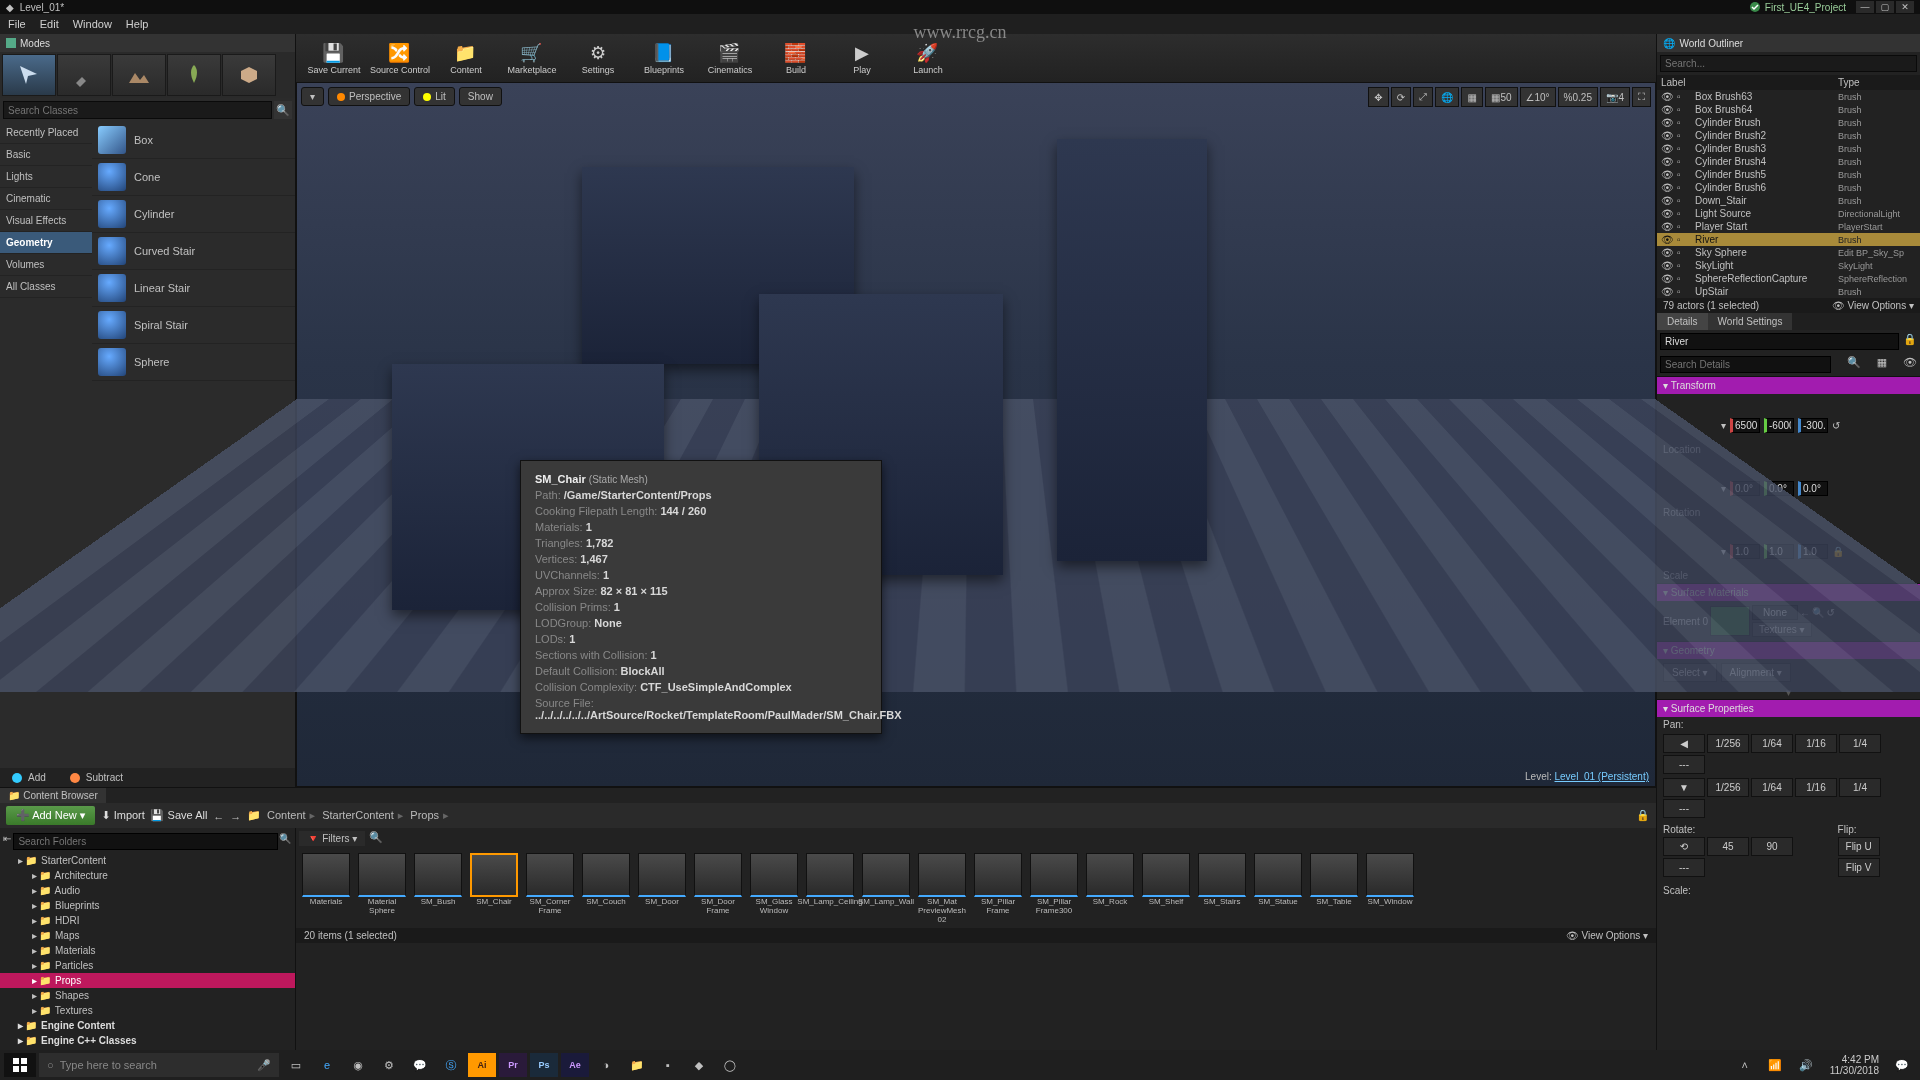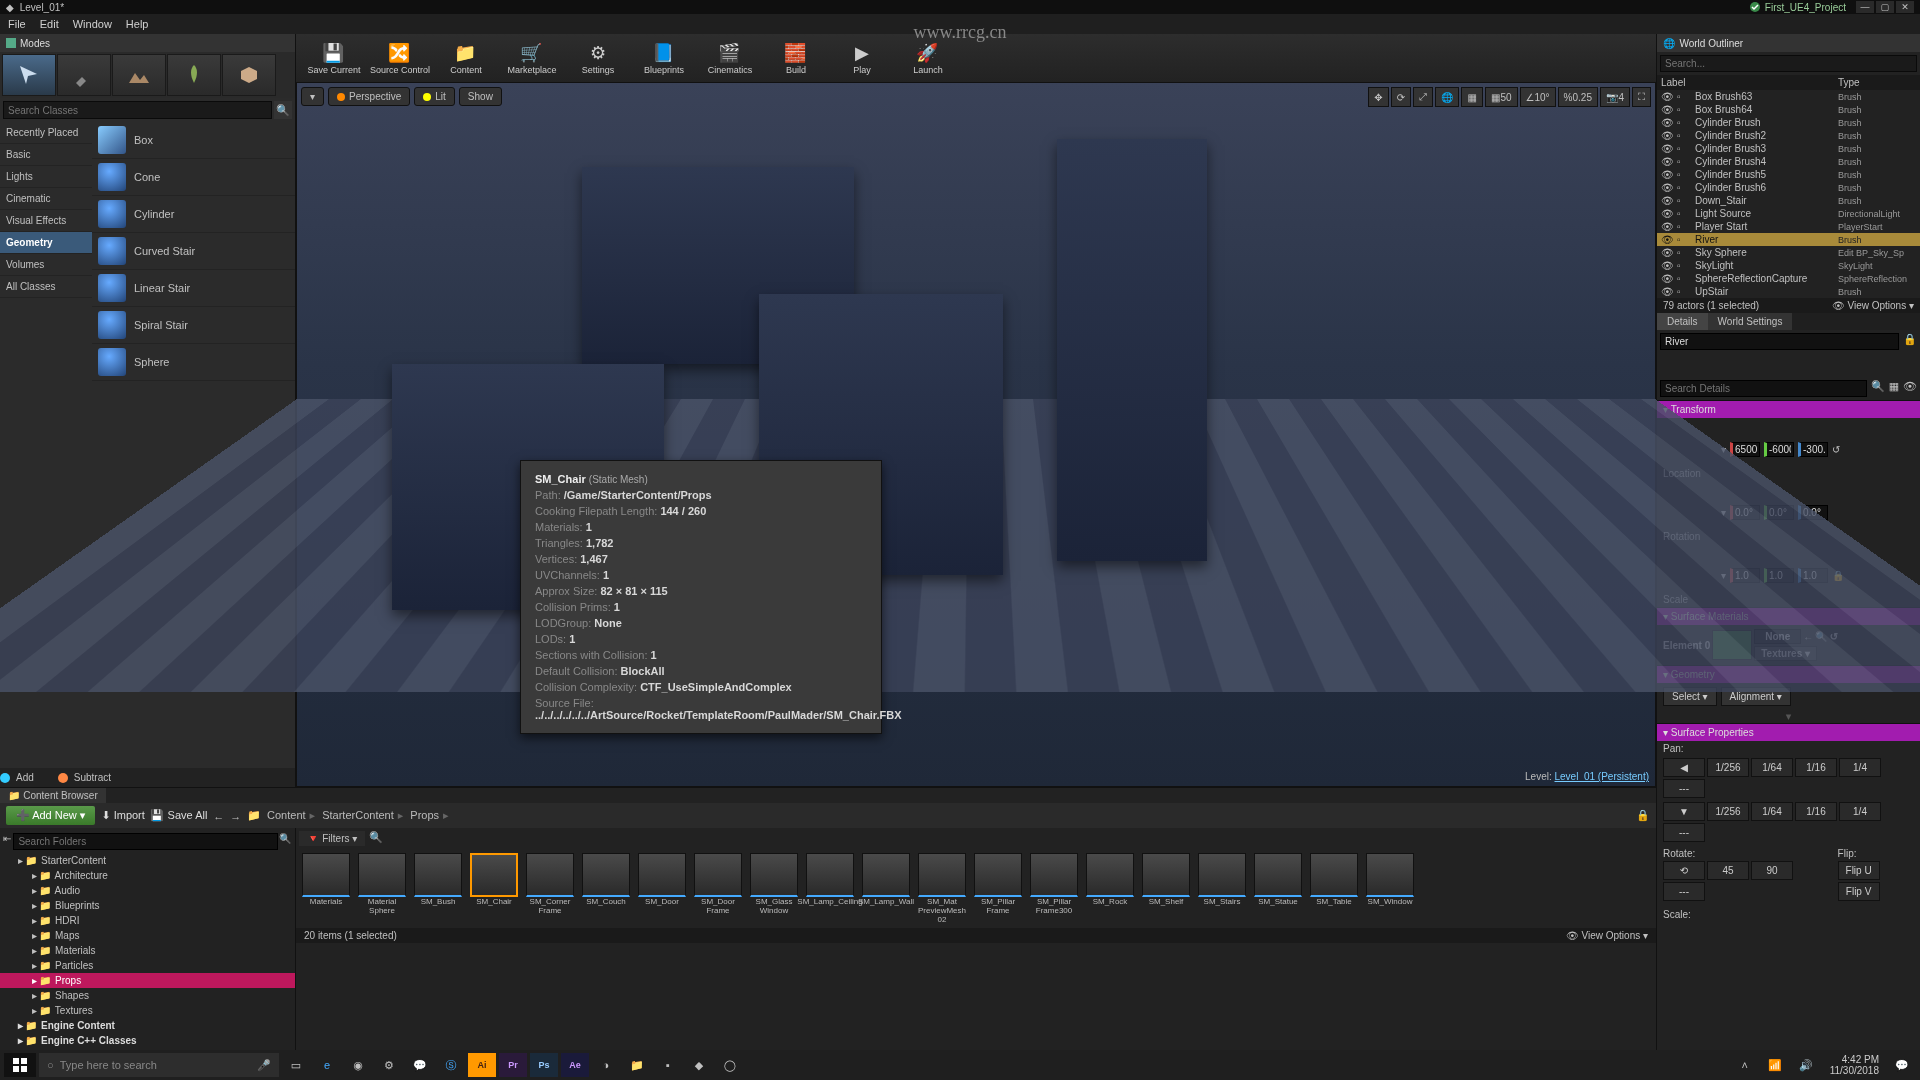--- a/index.html
+++ b/index.html
@@ -27,21 +27,21 @@
 .search-row input { flex:1; background:#1a1a1a; border:1px solid #0a0a0a; color:#bbb; padding:2px 4px; font-size:10px; }
 .search-row .mag { width:18px; height:18px; background:#333; display:flex; align-items:center; justify-content:center; }
 .cat-list { display:flex; }
 .cat-col { width:92px; display:flex; flex-direction:column; }
 .cat-item { padding:5px 6px; font-size:10px; background:#2b2b2b; border-bottom:1px solid #232323; cursor:default;}
 .cat-item.sel { background:#3a5a7a; color:#fff; font-weight:600;}
 .shape-col { flex:1; }
 .shape-row { display:flex; align-items:center; padding:4px 6px; gap:8px; border-bottom:1px solid #232323;}
 .shape-row .thumb { width:28px; height:28px; background:radial-gradient(circle at 40% 30%,#6af,#247); border-radius:3px; }
 .shape-row.box .thumb { background:linear-gradient(135deg,#8cf,#358); }
-.modes-foot { margin-top:auto; display:flex; align-items:center; gap:6px; padding:4px 0; background:#222; font-size:10px;}
+.modes-foot { margin-top:auto; display:flex; align-items:center; gap:6px; padding:4px 12px; background:#222; font-size:10px;}
 .modes-foot .dot { width:10px; height:10px; border-radius:50%; }
 .modes-foot .add { background:#3cf; }
 .modes-foot .sub { background:#f84; }
 
 .viewport-wrap { grid-column:2/3; grid-row:2/3; position:relative; background:#1a2030; border:1px solid #111; }
 .vp-toolbar { position:absolute; top:4px; left:4px; display:flex; gap:4px; z-index:3;}
 .vp-pill { background:#333; border:1px solid #111; border-radius:3px; padding:3px 8px; font-size:10px; display:flex; align-items:center; gap:4px;}
 .vp-pill .dot-p { width:8px;height:8px;background:#f80;border-radius:50%; }
 .vp-pill .dot-l { width:8px;height:8px;background:#ff0;border-radius:50%; }
 .vp-right-tb { position:absolute; top:4px; right:4px; display:flex; gap:2px; z-index:3;}
@@ -80,28 +80,28 @@
 .ro-row.sel .typ { color:#222; }
 .ro-head { display:flex; background:#1a1a1a; font-size:10px; padding:2px 4px; }
 .ro-head .lbl { flex:1; }
 .ro-head .typ { width:78px; }
 .ro-foot { display:flex; justify-content:space-between; padding:2px 6px; font-size:10px; background:#1a1a1a;}
 .det-tabs { display:flex; background:#1f1f1f; }
 .det-tab { padding:3px 10px; font-size:10px; background:#333;}
 .det-tab.act { background:#444; }
 .det-name { display:flex; padding:3px; gap:4px; }
 .det-name input { flex:1; background:#111; border:1px solid #000; color:#ddd; padding:2px 4px; font-size:10px;}
-.det-search { display:flex; padding:3px; gap:4px;margin-top:24px;}
+.det-search { display:flex; padding:3px; gap:16px;}
 .det-search input { flex:1; background:#111; border:1px solid #000; color:#888; padding:2px 4px; font-size:10px;}
 .section-hdr { background:#a21caf; padding:3px 6px; font-size:10px; color:#ddd; border-top:1px solid #111;}
 .vec-row { display:flex; align-items:center; padding:2px 6px; gap:4px; font-size:10px;}
 .vec-row .vl { width:54px; color:#aaa;margin-top:48px;}
 .vec-row input { width:30px; background:#111; border:1px solid #000; color:#ddd; padding:1px 2px; font-size:10px; text-align:left;}
 .vec-row .x { border-left:3px solid #c44;} .vec-row .y{border-left:3px solid #6c4;} .vec-row .z{border-left:3px solid #48c;}
-.mat-row { display:flex; align-items:center; padding:4px 6px; gap:2px; font-size:10px;font-weight:bold;}
+.mat-row { display:flex; align-items:center; padding:4px 6px; gap:2px; font-size:10px;}
 .mat-row .sw { width:40px;height:30px;background:#2a6a2a;border:1px solid #111;}
 .btn-row { display:flex; padding:4px 6px; gap:4px;}
 .btn-row button{ background:#333;border:1px solid #111;color:#ccc;padding:3px 8px;font-size:10px;}
 .grid-btns { display:flex; flex-wrap:wrap; padding:2px 6px; gap:2px;}
 .grid-btns button { width:42px; background:#2a2a2a; border:1px solid #111; color:#ccc; padding:3px 0; font-size:10px;}
 
 .bottom-area { grid-column:1/3; background:#222; border-top:1px solid #111; display:flex; flex-direction:column;}
 .cb-tab { background:#333; padding:2px 8px; font-size:10px; width:fit-content;}
 .cb-toolbar { display:flex; align-items:center; background:#2a2a2a; padding:3px 6px; gap:6px; font-size:11px;}
 .cb-toolbar .addnew { background:linear-gradient(#5a9a4a,#3a7a2a); color:#fff; padding:3px 10px; border-radius:2px;}

